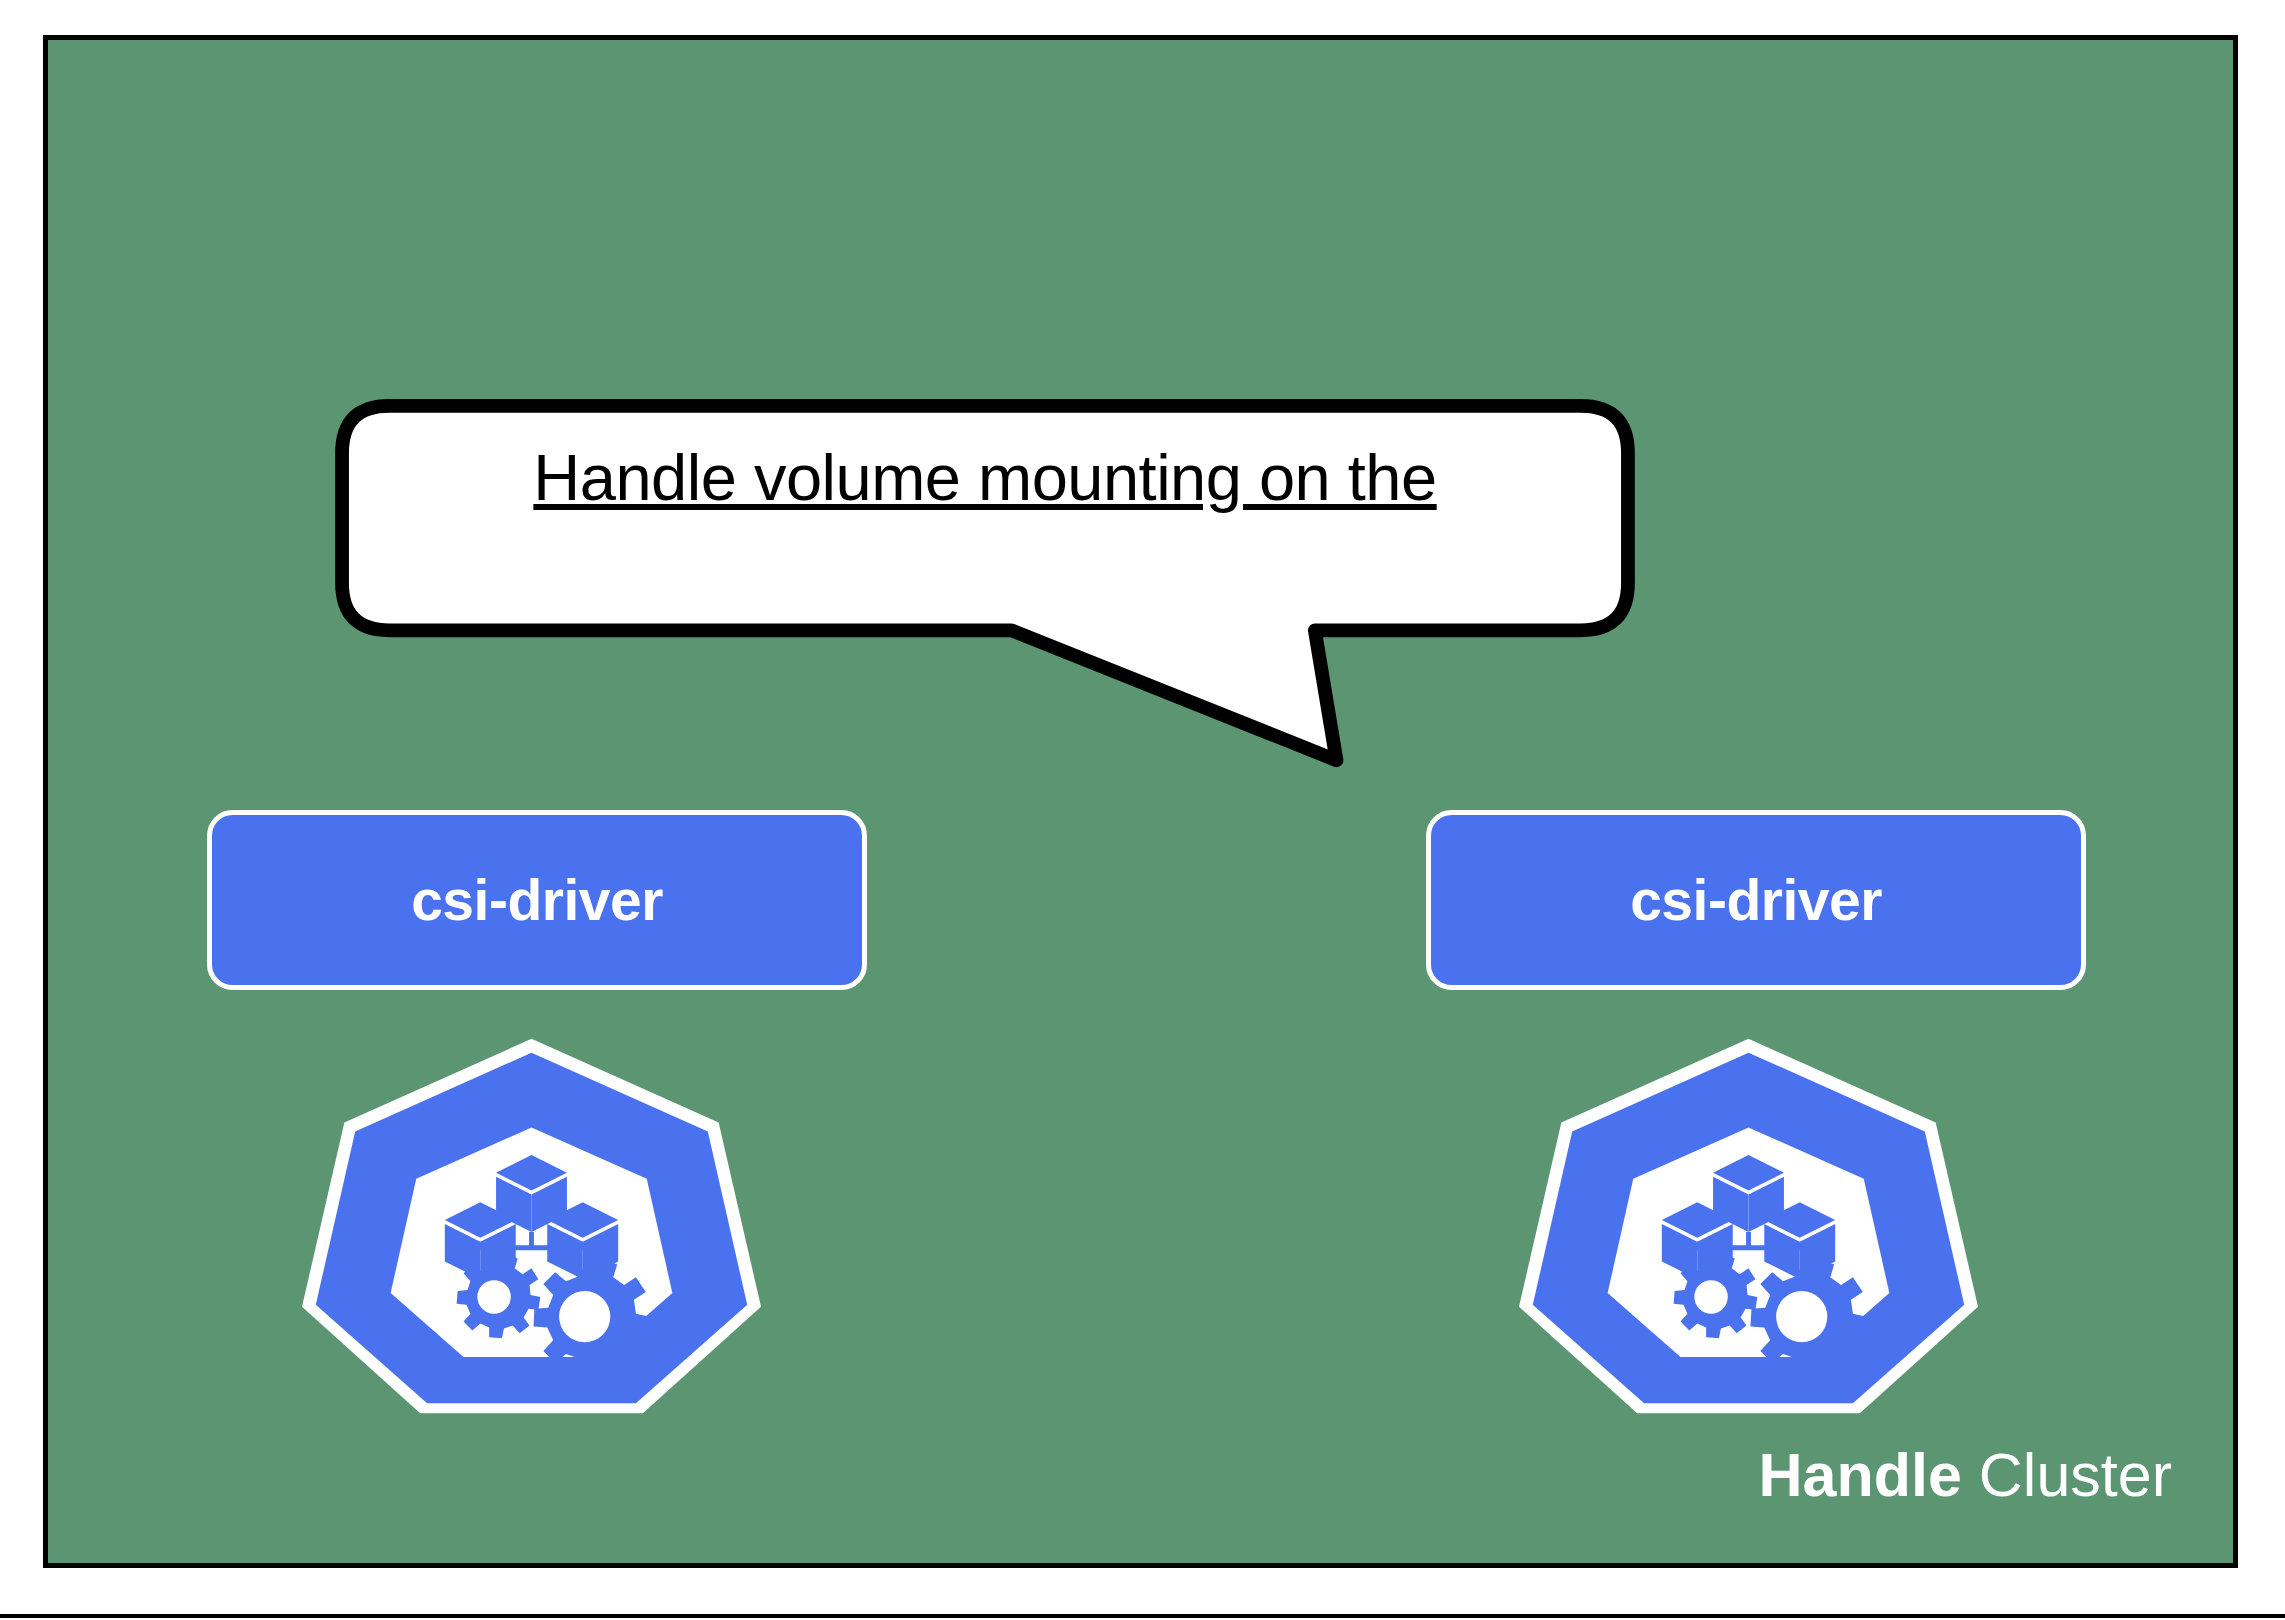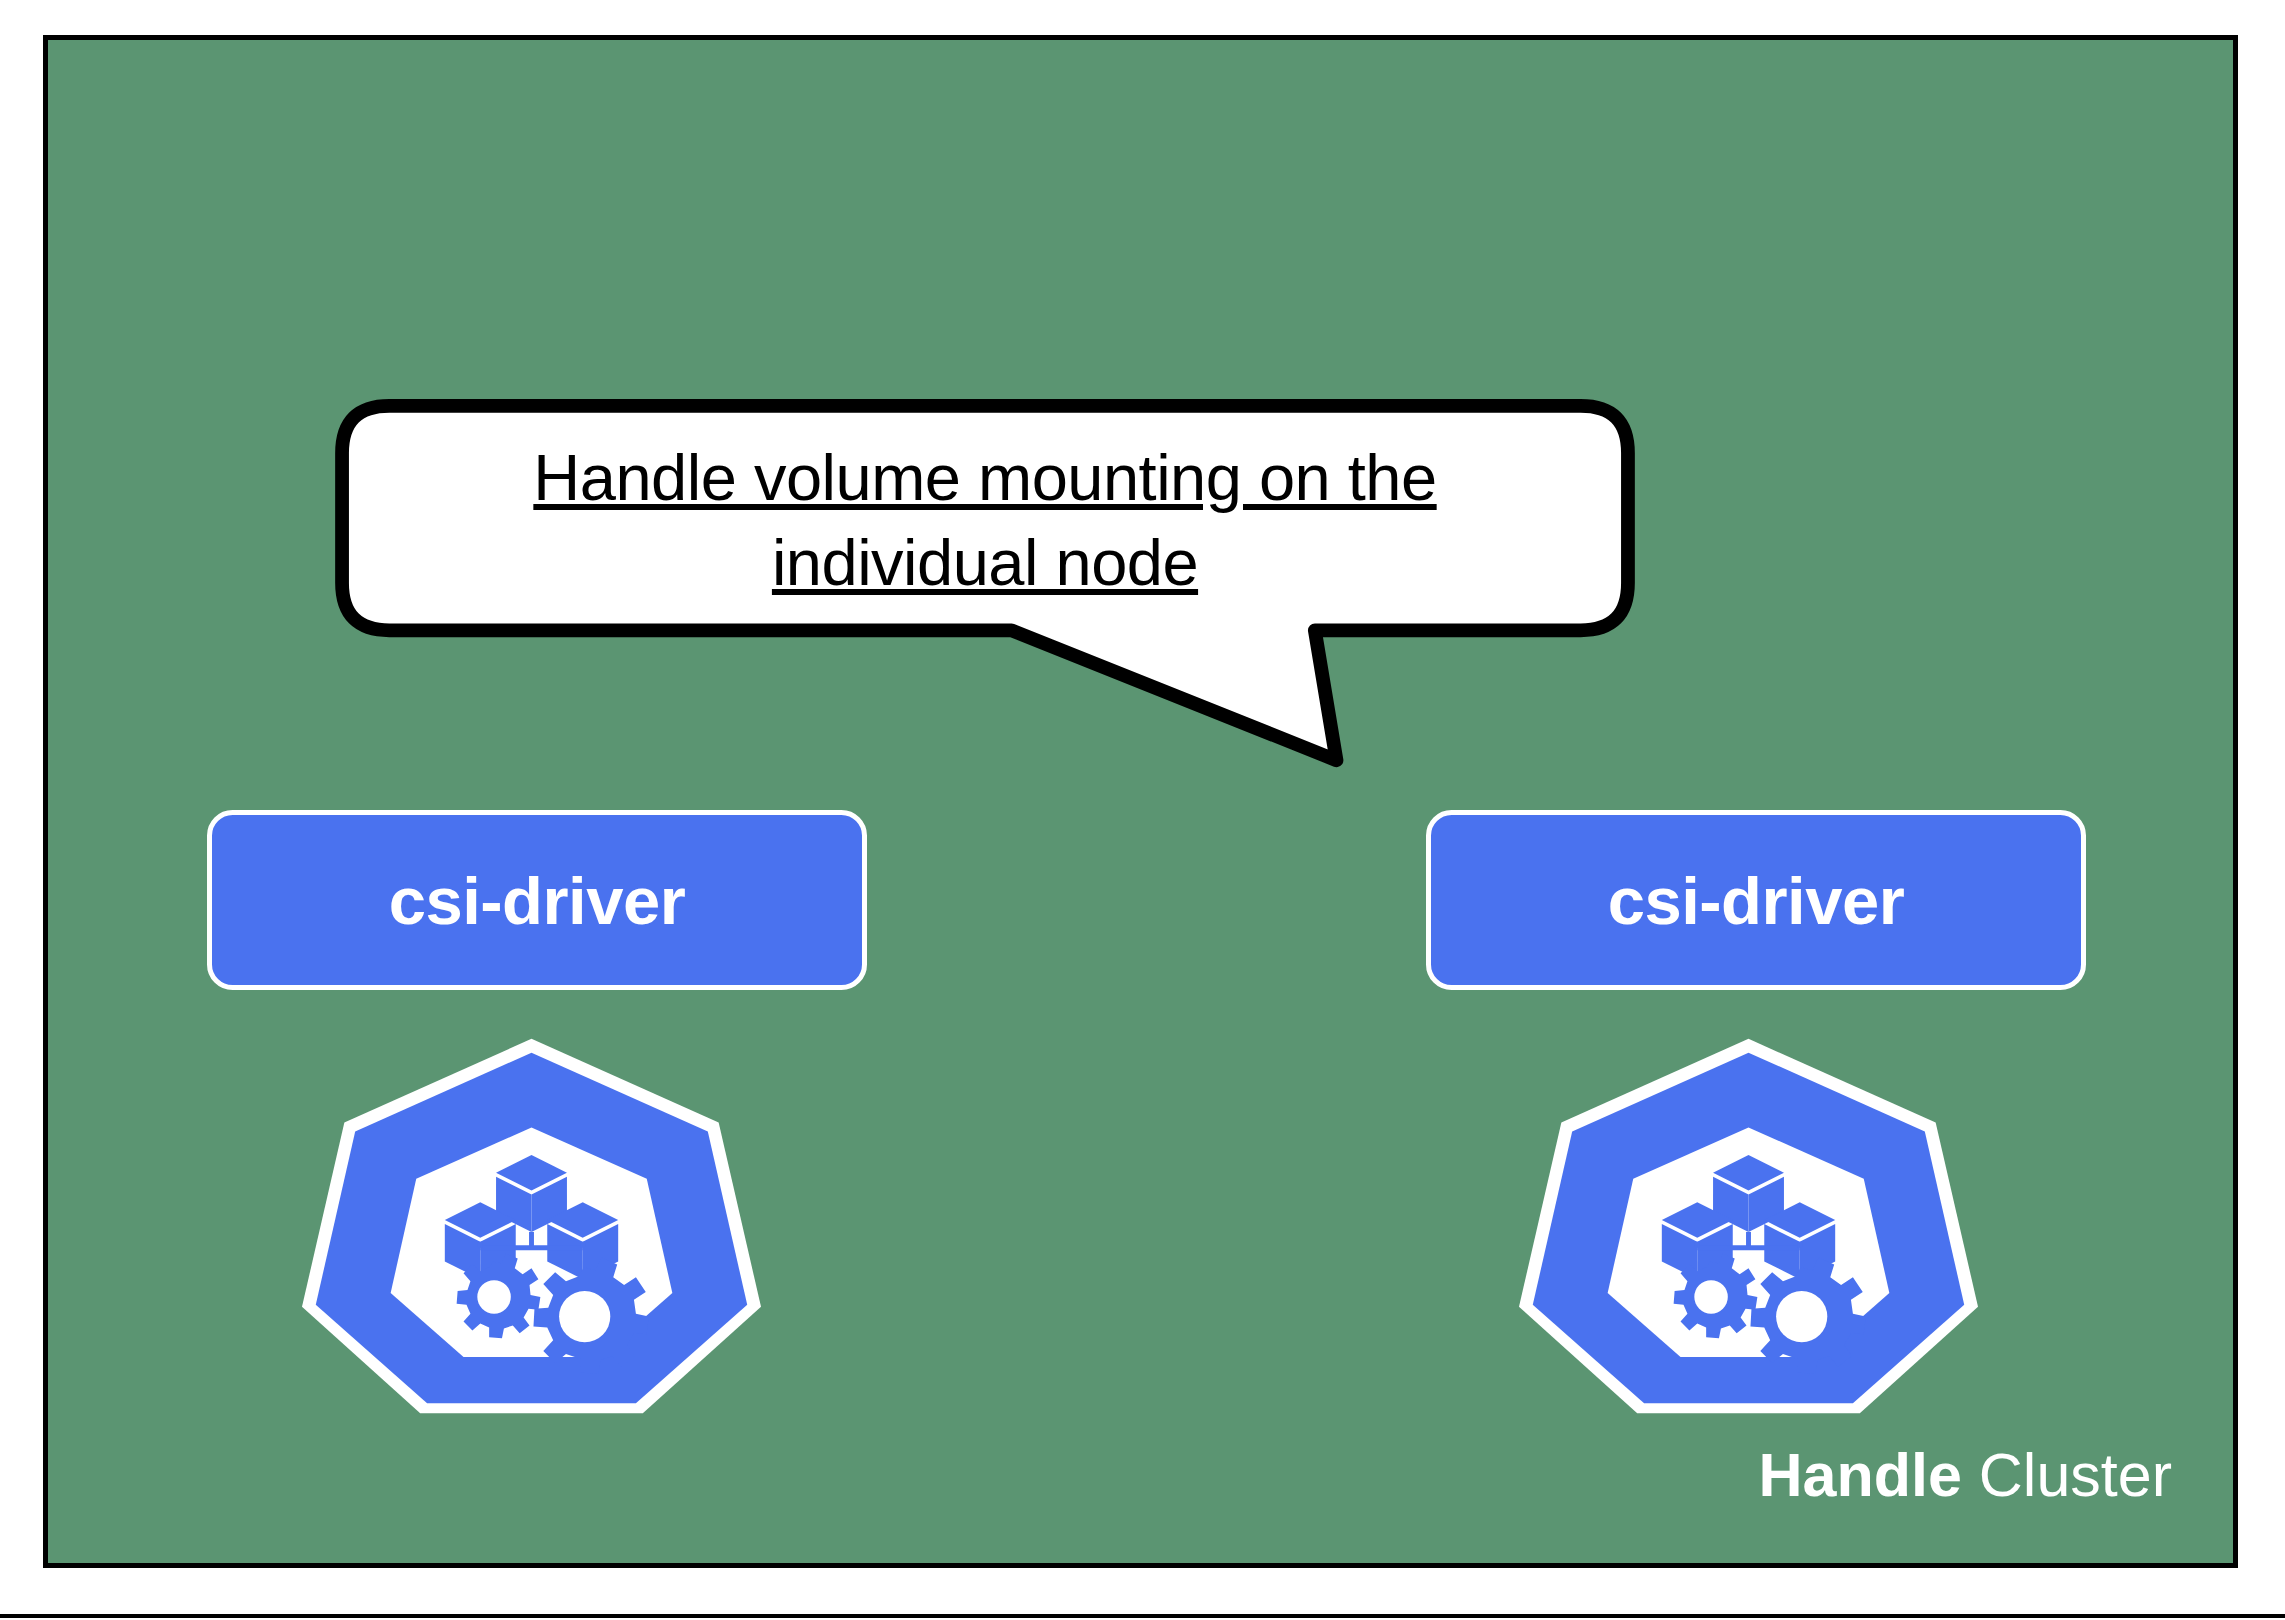--- a/index.html
+++ b/index.html
@@ -85,21 +85,21 @@
     background: #4a72ef;
     border: 5.9px solid #ffffff;
     border-radius: 25.6px;
     box-sizing: border-box;
     display: flex;
     align-items: center;
     justify-content: center;
   }
   .csi-box .csi-label {
     font-family: "Liberation Sans", sans-serif;
-    font-size: 67px;
+    font-size: 57px;
     font-weight: bold;
     color: #ffffff;
     letter-spacing: -0.5px;
   }
   #csi-left  { left: 202px;  top: 806px; }
   #csi-right { left: 1421px; top: 806px; }
 
   
   .k8s-icon {
     position: absolute;
@@ -243,21 +243,20 @@
                  L 1000,240
                  L 1022,372
                  L 692,240
                  L 60,240
                  Q 12,240 12,192
                  L 12,60
                  Q 12,12 60,12 Z" fill="#ffffff" stroke="#000000" stroke-width="14" stroke-linejoin="round"></path>
       </svg>
       <div class="callout-text">
         <div>Handle volume mounting on the</div>
-        <div>individual node</div>
       </div>
     </div>
 
     <div class="cluster-caption">
       <span class="strong">Handle</span><span class="light"> Cluster</span>
     </div>
 
   </div>
 
   <div class="bottom-rule"></div>

